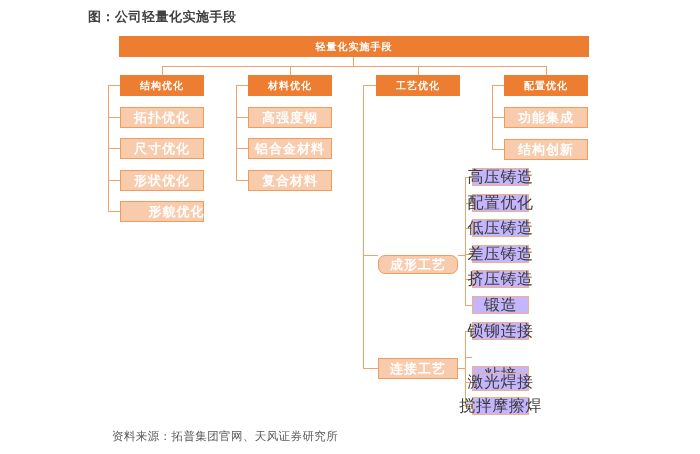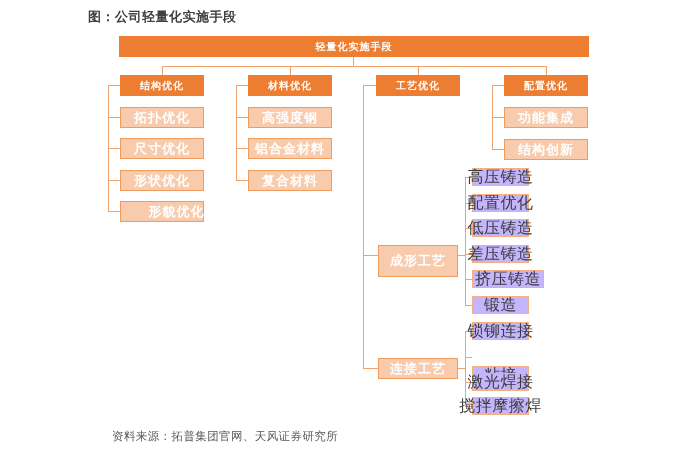--- a/index.html
+++ b/index.html
@@ -87,37 +87,37 @@
   <div class="line" style="left:492px;top:149px;width:12px;height:1px;"></div>
 
   <div class="node peach" style="left:504px;top:107px;width:84px;height:21px;">功能集成</div>
   <div class="node peach" style="left:504px;top:139px;width:84px;height:21px;">结构创新</div>
 
   <div class="line" style="left:363px;top:85px;width:13px;height:1px;"></div>
   <div class="line" style="left:363px;top:85px;width:1px;height:284px;"></div>
   <div class="line" style="left:363px;top:255px;width:15px;height:1px;"></div>
   <div class="line" style="left:363px;top:368px;width:15px;height:1px;"></div>
 
-  <div class="node peach" style="left:378px;top:245px;width:80px;height:32px;">成形工艺</div>
+  <div class="node peach" style="left:378px;top:255px;width:80px;height:19px;border-radius:7px;">成形工艺</div>
   <div class="node peach" style="left:378px;top:358px;width:80px;height:21px;">连接工艺</div>
 
   <div class="line" style="left:458px;top:255px;width:8px;height:1px;"></div>
   <div class="line" style="left:465px;top:177px;width:1px;height:129px;"></div>
   <div class="line" style="left:465px;top:177px;width:7px;height:1px;"></div>
   <div class="line" style="left:465px;top:203px;width:7px;height:1px;"></div>
   <div class="line" style="left:465px;top:228px;width:7px;height:1px;"></div>
   <div class="line" style="left:465px;top:254px;width:7px;height:1px;"></div>
   <div class="line" style="left:465px;top:279px;width:7px;height:1px;"></div>
   <div class="line" style="left:465px;top:305px;width:7px;height:1px;"></div>
 
   <div class="node leaf" style="left:472px;top:168px;width:57px;height:18px;">高压铸造</div>
   <div class="node leaf" style="left:472px;top:194px;width:57px;height:18px;">配置优化</div>
   <div class="node leaf" style="left:472px;top:219px;width:57px;height:18px;">低压铸造</div>
   <div class="node leaf" style="left:472px;top:245px;width:57px;height:18px;">差压铸造</div>
-  <div class="node leaf" style="left:472px;top:270px;width:72px;height:18px;">挤压铸造</div>
+  <div class="node leaf" style="left:472px;top:270px;width:57px;height:18px;">挤压铸造</div>
   <div class="node leaf" style="left:472px;top:296px;width:57px;height:18px;text-align:right;">锻造</div>
 
   <div class="line" style="left:458px;top:368px;width:8px;height:1px;"></div>
   <div class="line" style="left:465px;top:331px;width:1px;height:76px;"></div>
   <div class="line" style="left:465px;top:331px;width:7px;height:1px;"></div>
   <div class="line" style="left:465px;top:357px;width:7px;height:1px;"></div>
   <div class="line" style="left:465px;top:382px;width:7px;height:1px;"></div>
   <div class="line" style="left:465px;top:406px;width:7px;height:1px;"></div>
 
   <div class="node leaf" style="left:472px;top:322px;width:57px;height:18px;">锁铆连接</div>

